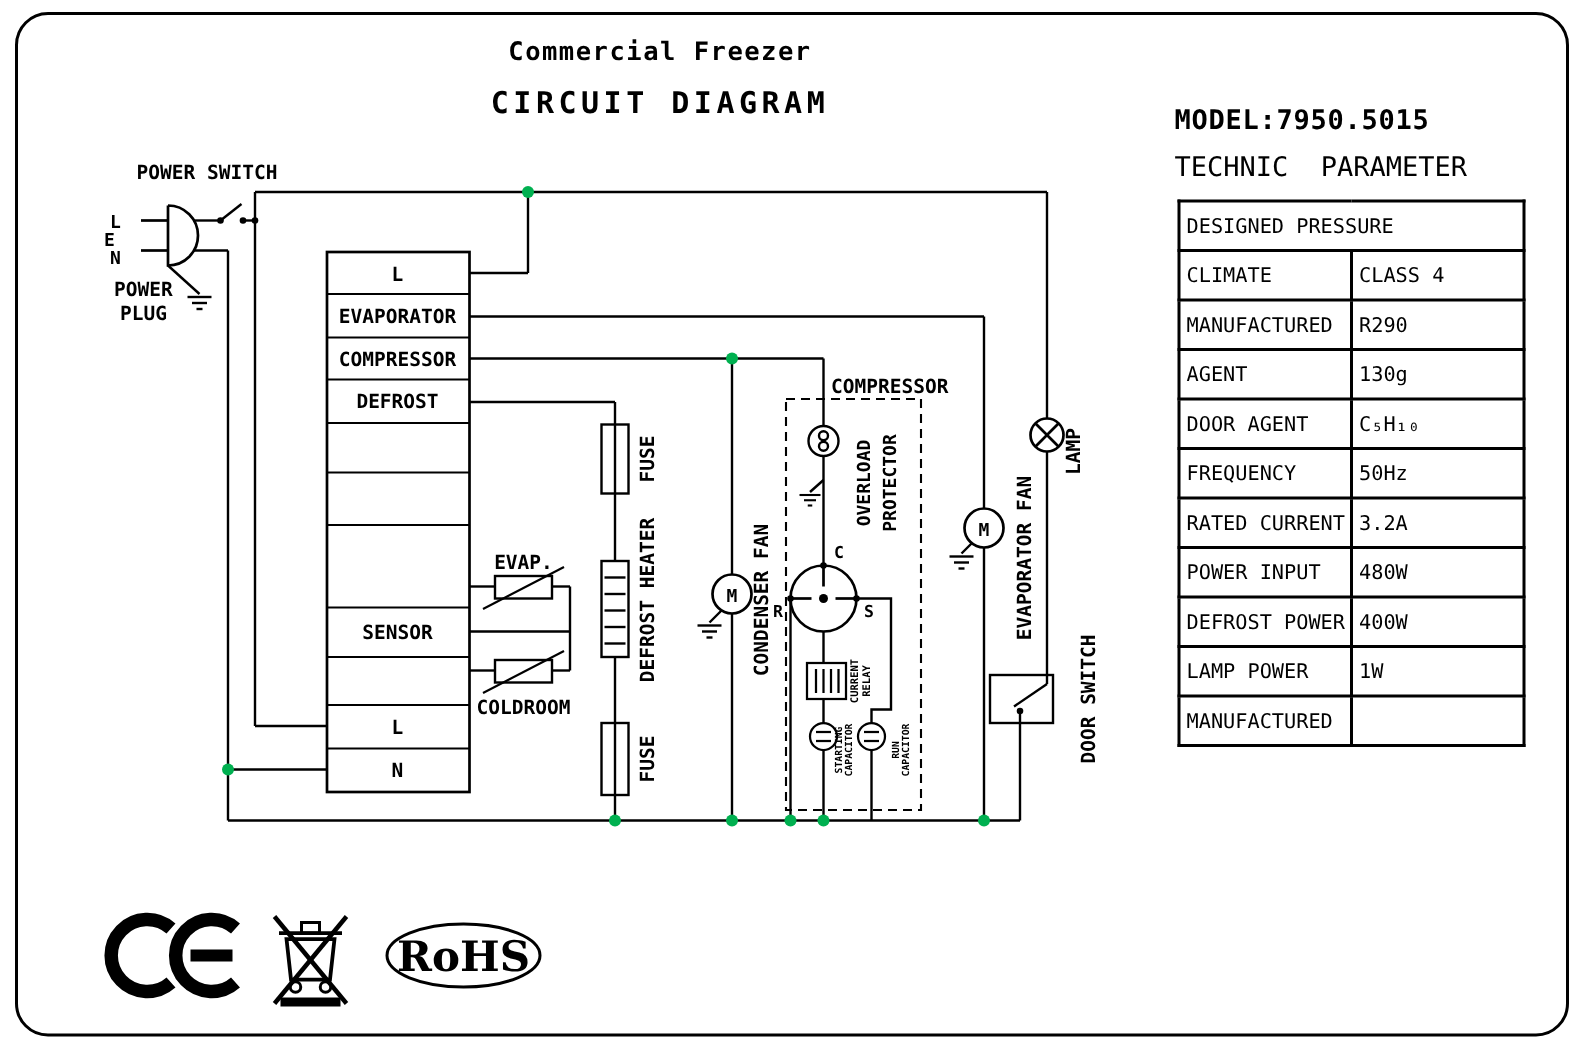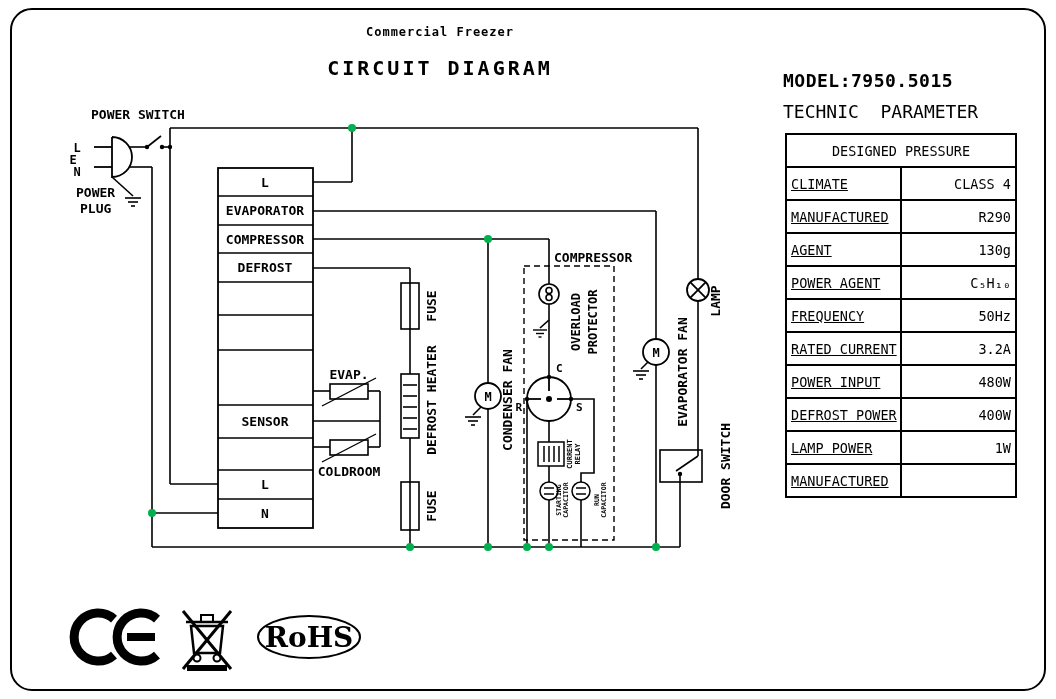--- a/index.html
+++ b/index.html
@@ -3,30 +3,30 @@
 <meta charset="utf-8">
 <style>
   html,body{margin:0;padding:0;}
   body{
     width:1056px;height:699px;position:relative;background:#fff;
     font-family:"DejaVu Sans Mono","Liberation Mono",monospace;color:#000;overflow:hidden;
   }
   .frame{position:absolute;left:10px;top:8px;right:10px;bottom:8px;
     border:2.5px solid #000;border-radius:22px;pointer-events:none;}
   .subtitle{position:absolute;left:140px;top:25px;width:600px;text-align:center;
-    font-size:12px;font-weight:bold;letter-spacing:1px;}
+    font-size:17px;font-weight:bold;letter-spacing:1px;}
   .main-title{position:absolute;left:140px;top:56px;width:600px;text-align:center;
     font-size:20px;font-weight:bold;letter-spacing:3px;}
   .model{position:absolute;left:783px;top:70px;font-size:18px;font-weight:bold;letter-spacing:.5px;}
   .param-heading{position:absolute;left:783px;top:101px;font-size:18px;font-weight:normal;white-space:pre;}
   table.params{position:absolute;left:785px;top:133px;width:232px;border-collapse:collapse;table-layout:fixed;}
   table.params td{border:2px solid #000;font-size:13.5px;height:31px;padding:0 4px;overflow:hidden;white-space:nowrap;}
-  td.hdr{text-align:center;font-size:14px;}
-  td.lbl{padding-left:6px;width:121px;text-decoration:underline;}
-  td.val{text-align:right;width:107px;border-radius:15px;}
+  td.hdr{text-align:left;font-size:14px;}
+  td.lbl{padding-left:6px;width:121px;}
+  td.val{text-align:left;width:107px;border-radius:15px;}
   svg text{font-family:"DejaVu Sans Mono","Liberation Mono",monospace;}
 </style>
 </head>
 <body>
 
 <div class="frame"></div>
 
 <div class="subtitle">Commercial Freezer</div>
 <div class="main-title">CIRCUIT DIAGRAM</div>
 
@@ -44,21 +44,21 @@
       </tr>
   <tr>
         <td class="lbl">MANUFACTURED</td>
         <td class="val">R290</td>
       </tr>
   <tr>
         <td class="lbl">AGENT</td>
         <td class="val">130g</td>
       </tr>
   <tr>
-        <td class="lbl">POWER AGENT</td>
+        <td class="lbl">DOOR AGENT</td>
         <td class="val">C₅H₁₀</td>
       </tr>
   <tr>
         <td class="lbl">FREQUENCY</td>
         <td class="val">50Hz</td>
       </tr>
   <tr>
         <td class="lbl">RATED CURRENT</td>
         <td class="val">3.2A</td>
       </tr>

